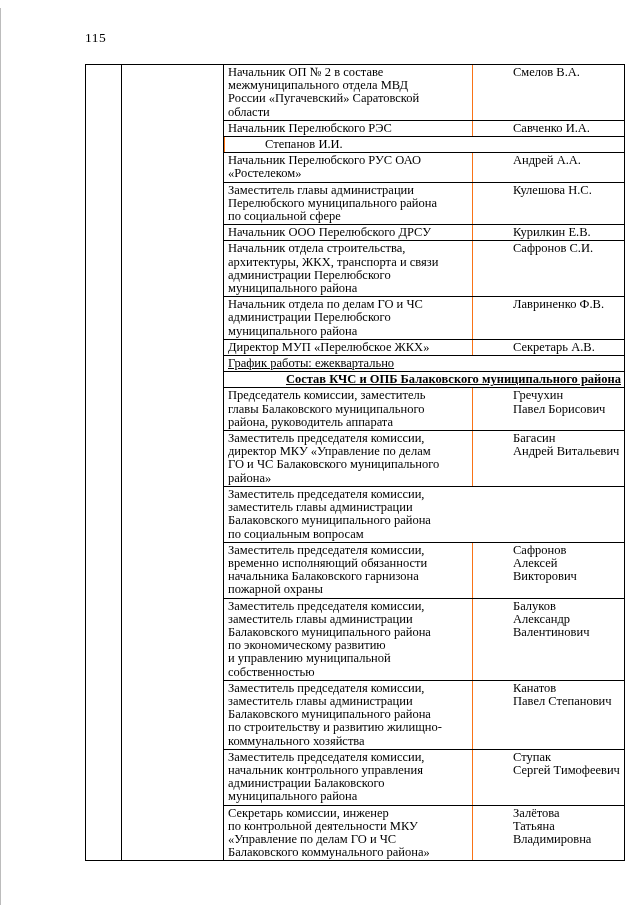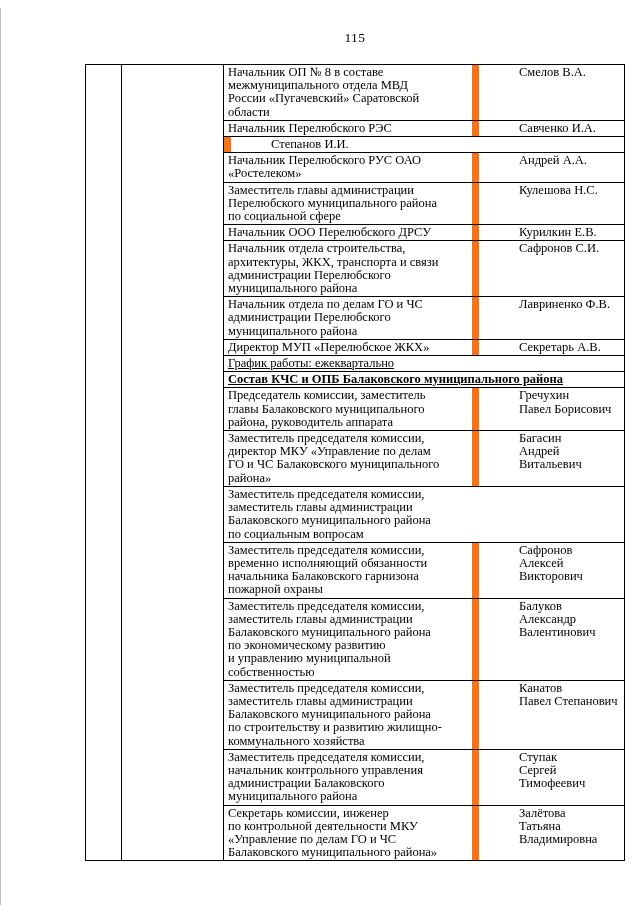--- a/index.html
+++ b/index.html
@@ -14,62 +14,62 @@
     width: 640px; height: 905px;
     background: #ffffff;
     overflow: hidden;
   }
   .scan-edge-left {
     position: absolute; left: 0; top: 8px; bottom: 0;
     width: 1px; background: #bcbcbc;
   }
   .page-number {
     position: absolute; top: 30px; left: 85px; width: 540px;
-    text-align: center; font-size: 13.5px; letter-spacing: .5px;
+    text-align: left; font-size: 13.5px; letter-spacing: .5px;
   }
   .doc-table {
     position: absolute; left: 85px; top: 64px; width: 540px;
     display: flex; align-items: stretch;
     border: 1px solid #000;
     box-sizing: border-box;
   }
   .col-strip-1 { flex: none; width: 35px;  border-right: 1px solid #000; }
   .col-strip-2 { flex: none; width: 101px; border-right: 1px solid #000; }
   .main-cols { flex: 1; min-width: 0; }
   .row { display: flex; border-bottom: 1px solid #000; }
   #section2-rows .row:last-child { border-bottom: none; }
   .cell {
     font-size: 12.5px; line-height: 13.2px;
     padding: 1px 3px 1px 4px;
     white-space: pre-line;
     box-sizing: border-box;
   }
   .cell.pos  { flex: none; width: 248px; }
-  .cell.name { flex: 1; min-width: 0; border-left: 7px solid #f97316; padding-left: 40px; }
+  .cell.name { flex: 1; min-width: 0; border-left: 1px solid #f97316; padding-left: 40px; }
   .cell.full { flex: 1; white-space: normal; text-decoration: underline; }
-  .header-row .cell.full { font-weight: bold; text-align: left; }
+  .header-row .cell.full { font-weight: bold; text-align: right; }
 </style>
 </head>
 <body>
 
 <div class="page">
   <div class="scan-edge-left"></div>
 
   <div class="page-number">115</div>
 
   <div class="doc-table">
     <div class="col-strip-1"></div>
     <div class="col-strip-2"></div>
 
     <div class="main-cols">
 
       <div id="section1-rows">
 
           <div class="row">
-            <div class="cell pos">Начальник ОП № 8 в составе
+            <div class="cell pos">Начальник ОП № 2 в составе
 межмуниципального отдела МВД
 России «Пугачевский» Саратовской
 области</div>
             <div class="cell name">Смелов В.А.</div>
           </div>
 
           <div class="row">
             <div class="cell pos">Начальник Перелюбского РЭС</div>
             <div class="cell name">Савченко И.А.</div>
           </div>
@@ -187,21 +187,21 @@
 администрации Балаковского
 муниципального района</div>
             <div class="cell name">Ступак
 Сергей Тимофеевич</div>
           </div>
 
           <div class="row">
             <div class="cell pos">Секретарь комиссии, инженер
 по контрольной деятельности МКУ
 «Управление по делам ГО и ЧС
-Балаковского муниципального района»</div>
+Балаковского коммунального района»</div>
             <div class="cell name">Залётова
 Татьяна Владимировна</div>
           </div>
         </div>
 
     </div>
   </div>
 </div>
 
 </body></html>

